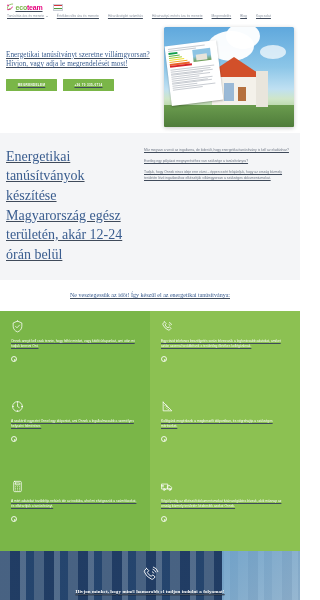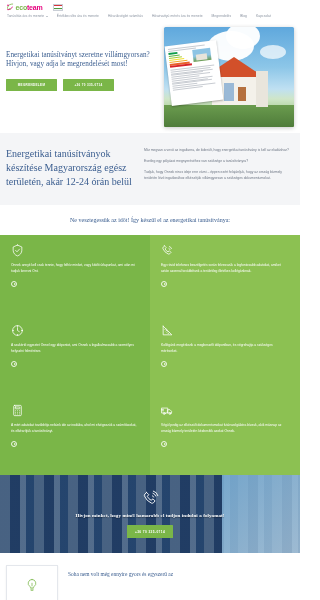--- a/index.html
+++ b/index.html
@@ -17,20 +17,21 @@
     font-size: 4px;
     line-height: 1.45;
   }
 
   .page {
     width: 300px;
     height: 600px;
     position: relative;
     overflow: hidden;
     background: #4c1d95;
+    text-decoration: underline;
   }
 
   
   .header {
     background: #ffffff;
     padding: 3px 6px 2px 6px;
     position: relative;
     z-index: 5;
   }
 
@@ -215,21 +216,21 @@
   
   .intro {
     background: #f4f5f7;
     padding: 14px 6px 16px 6px;
     display: flex;
     gap: 10px;
   }
   .intro-left { width: 128px; flex: 0 0 128px; }
   .intro-title {
     font-family: "Liberation Serif", serif;
-    font-size: 10px;
+    font-size: 14px;
     line-height: 1.4;
     color: #3a5d8f;
     font-weight: 400;
   }
   .intro-right { flex: 1; padding-top: 1px; }
   .intro-right p {
     font-size: 3.4px;
     line-height: 1.75;
     color: #6d7684;
     margin-bottom: 5px;

